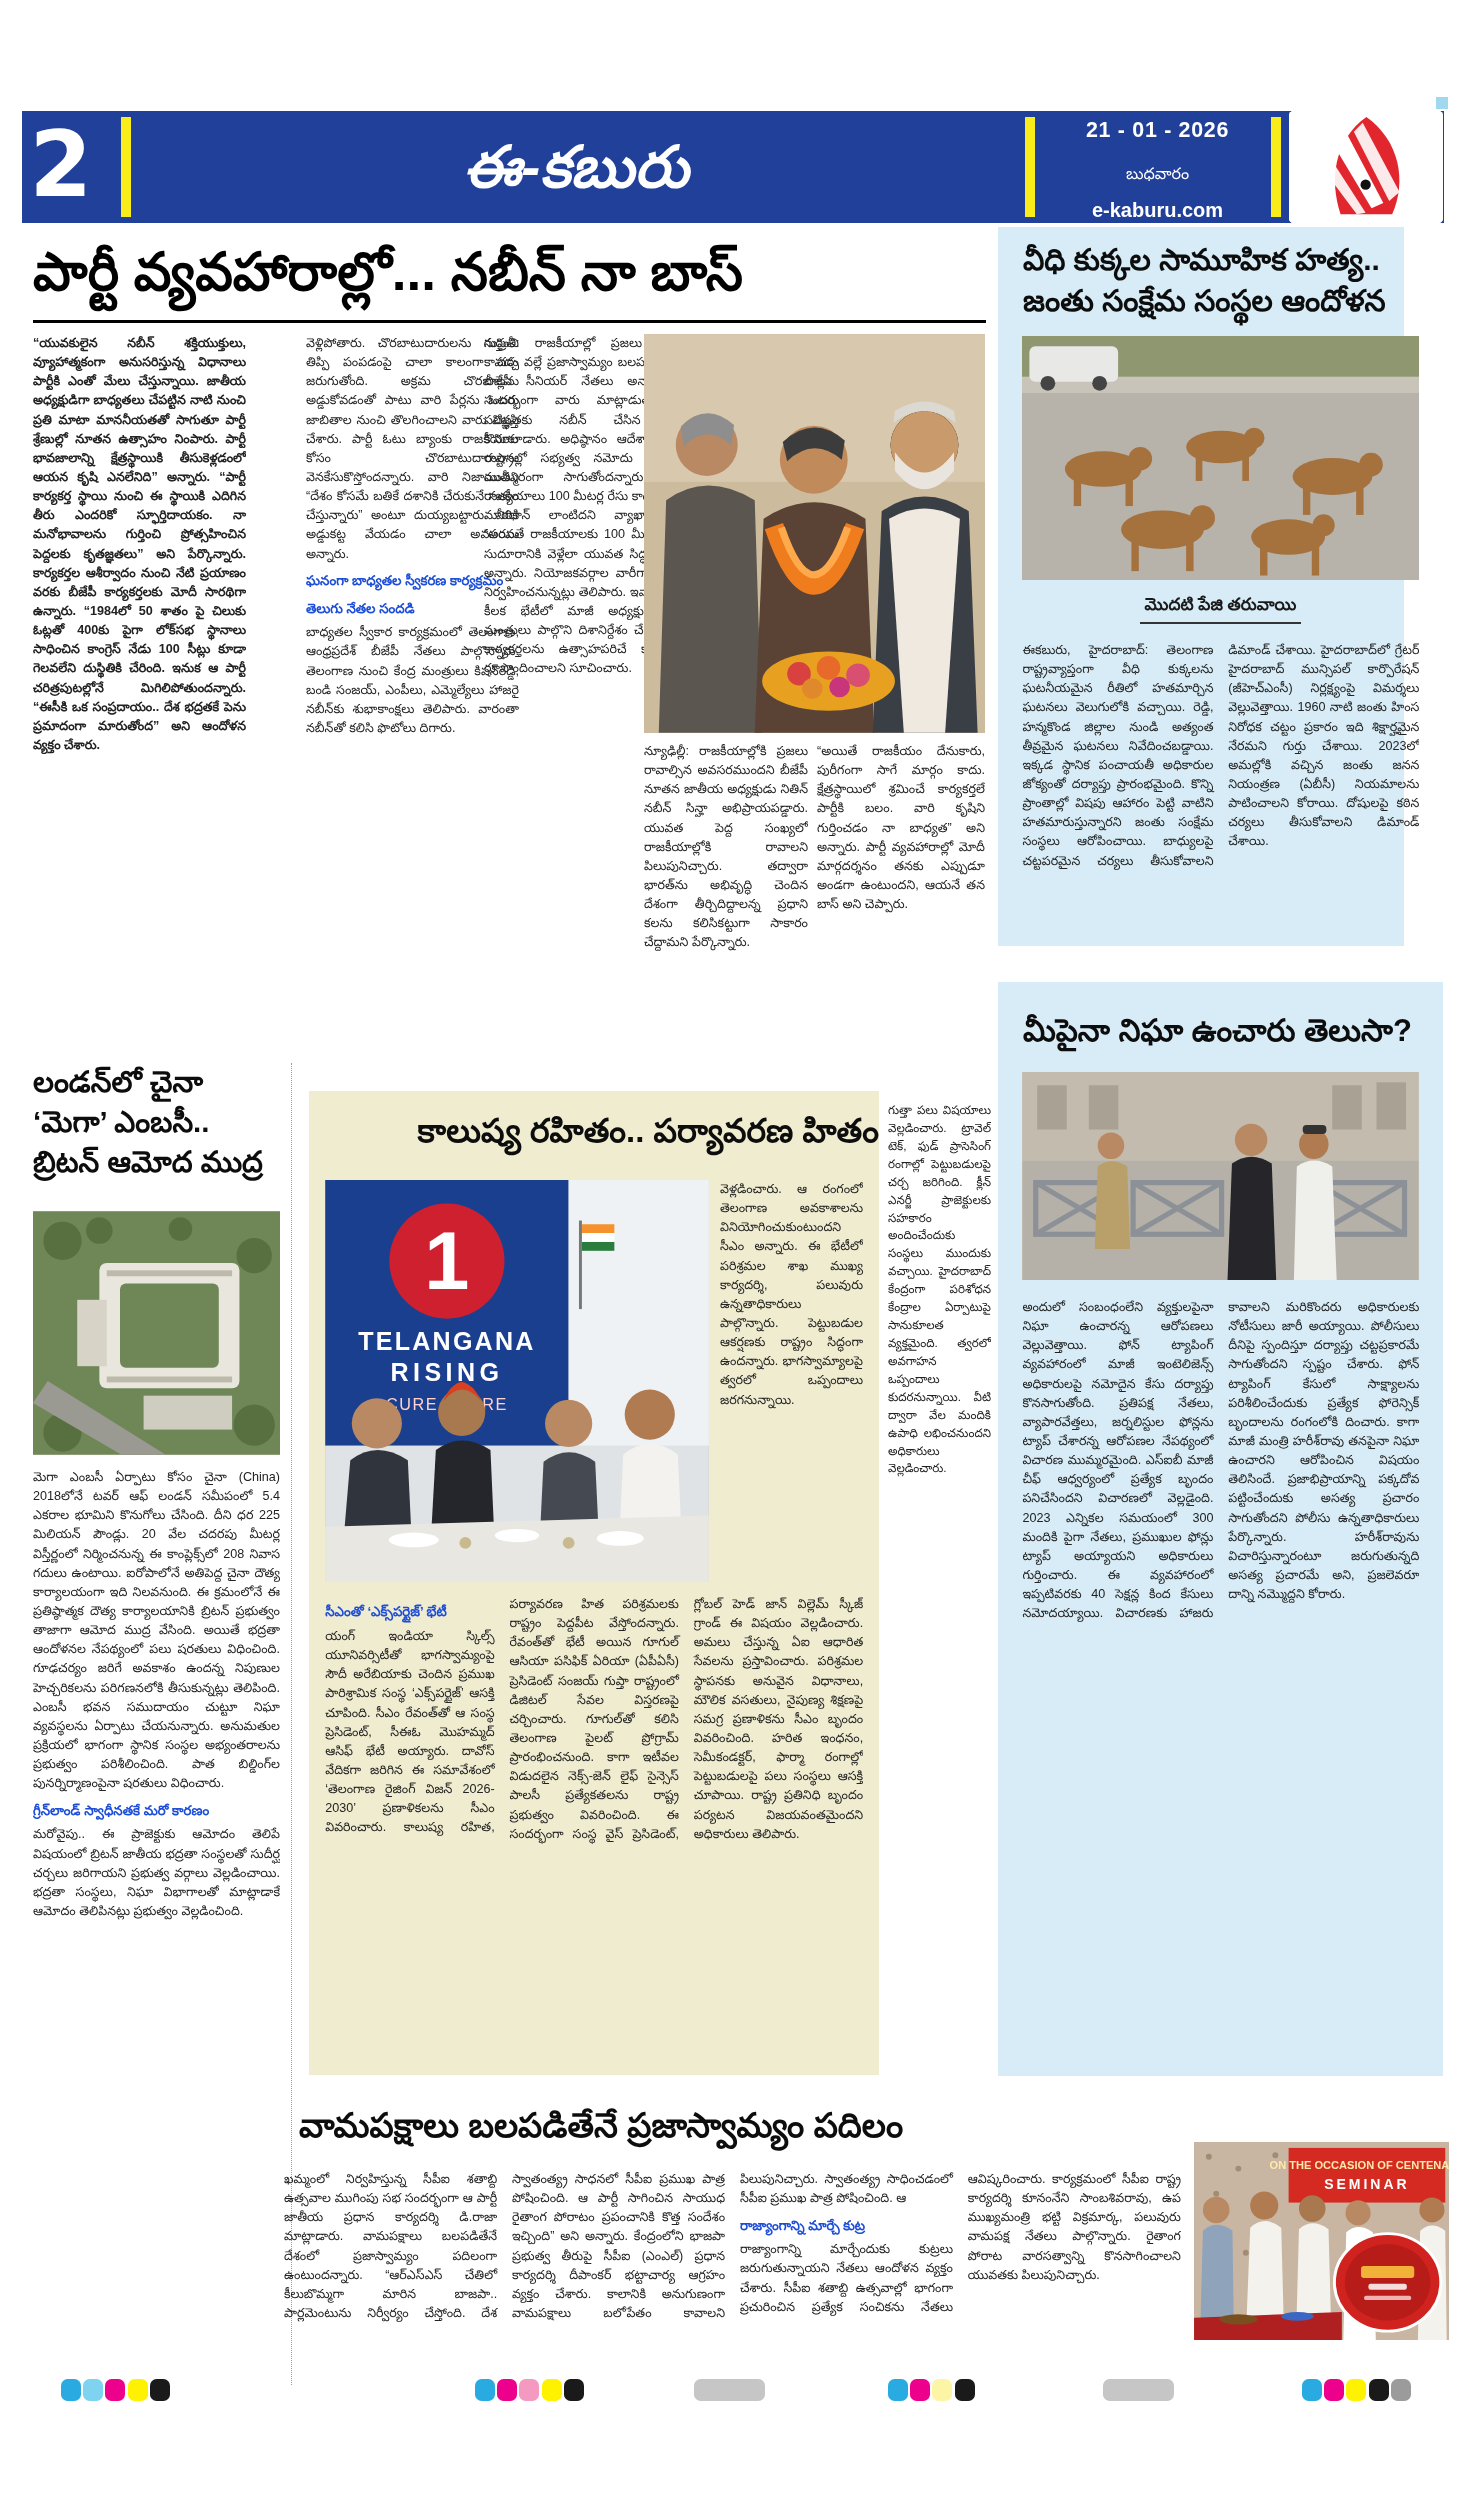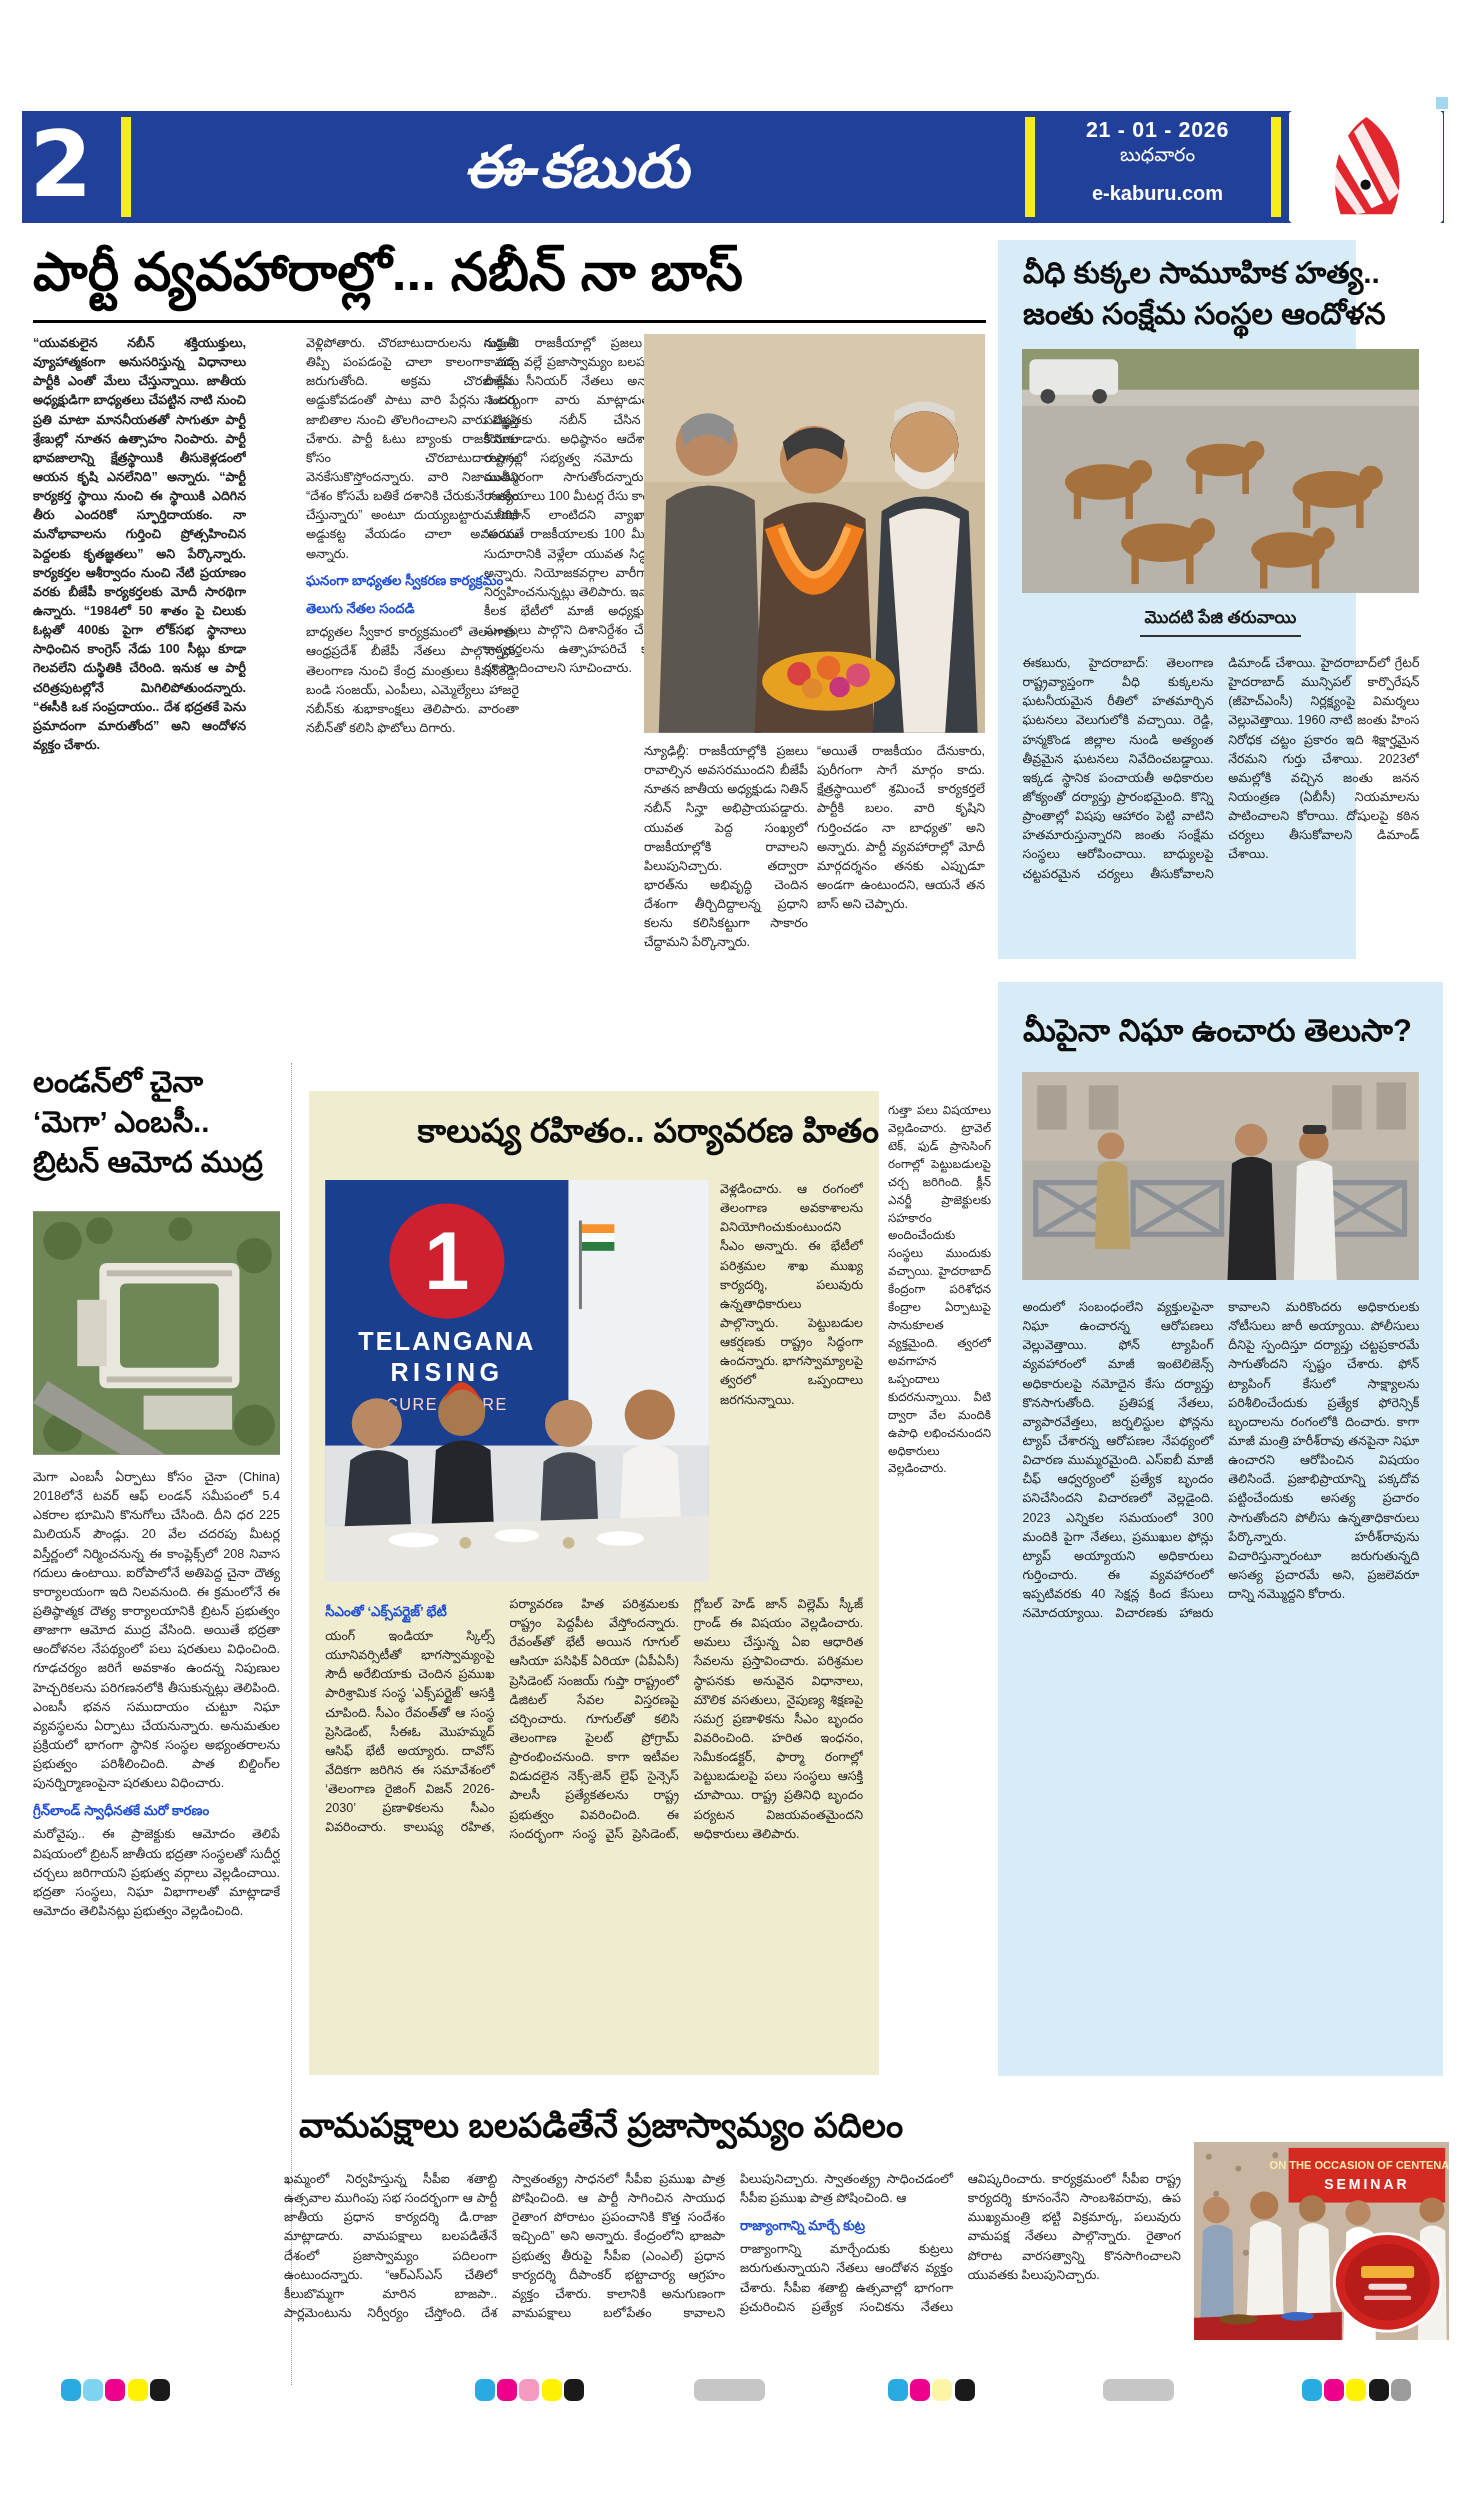--- a/index.html
+++ b/index.html
@@ -6,21 +6,21 @@
   #page{position:relative;width:1466px;height:2512px;background:#fff;overflow:hidden;
         font-family:"Liberation Sans",sans-serif;color:#1a1a1a;}
   .abs{position:absolute;}
   
   .masthead-bar{background:#21409a;}
   .page-num{color:#fff;font-weight:bold;font-size:90px;line-height:1;font-family:"DejaVu Sans",sans-serif;}
   .ystripe{background:#f8ec1b;}
   .masthead-title{color:#fff;font-weight:800;font-size:58px;text-align:center;line-height:1;}
   .date-block{color:#fff;text-align:center;}
   .date-block .d1{font-size:21.4px;font-weight:bold;letter-spacing:0.7px;}
-  .date-block .d2{font-size:19px;margin-top:1px;}
+  .date-block .d2{font-size:16px;margin-top:22px;}
   .date-block .d3{font-size:20px;font-weight:bold;margin-top:11.8px;}
   .logo-box{background:#fff;border-radius:4.4px;overflow:hidden;}
   
   .headline-xl{font-size:53px;font-weight:800;color:#000;white-space:nowrap;line-height:1.05;}
   .headline-lg{font-size:30px;font-weight:800;color:#0d0d0d;line-height:1.35;}
   .headline-md{font-size:33px;font-weight:800;color:#0d0d0d;text-align:center;white-space:nowrap;}
   .rule{background:#000;}
   
   .bodycol{font-size:12.6px;line-height:1.52;text-align:justify;overflow:hidden;color:#222;}
   .bodycol p{margin:0 0 7.4px 0;}
@@ -117,21 +117,21 @@
     </svg>
   </div>
 
   <div class="abs bodycol" style="left:817px;top:742px;width:168px;height:235px;">
     <p>“అయితే రాజకీయం దేనుకారు, పురీగంగా సాగే మార్గం కాదు. క్షేత్రస్థాయిలో శ్రమించే కార్యకర్తలే పార్టీకి బలం. వారి కృషిని గుర్తించడం నా బాధ్యత” అని అన్నారు. పార్టీ వ్యవహారాల్లో మోదీ మార్గదర్శనం తనకు ఎప్పుడూ అండగా ఉంటుందని, ఆయనే తన బాస్ అని చెప్పారు.</p>
   </div>
   <div class="abs bodycol" style="left:644px;top:742px;width:164px;height:235px;">
     <p>న్యూఢిల్లీ: రాజకీయాల్లోకి ప్రజలు రావాల్సిన అవసరముందని బీజేపీ నూతన జాతీయ అధ్యక్షుడు నితిన్ నబీన్ సిన్హా అభిప్రాయపడ్డారు. యువత పెద్ద సంఖ్యలో రాజకీయాల్లోకి రావాలని పిలుపునిచ్చారు. తద్వారా భారత్‌ను అభివృద్ధి చెందిన దేశంగా తీర్చిదిద్దాలన్న ప్రధాని కలను కలిసికట్టుగా సాకారం చేద్దామని పేర్కొన్నారు.</p>
   </div>
 
-  <div class="abs lightblue" style="left:998px;top:240px;width:358px;height:719px;">
+  <div class="abs lightblue" style="left:998px;top:227px;width:358px;height:719px;padding-left:48px;">
     <div class="abs headline-lg" style="left:25px;top:13.3px;width:399px;">
       <div>వీధి కుక్కల సామూహిక హత్య..</div>
       <div>జంతు సంక్షేమ సంస్థల ఆందోళన</div>
     </div>
     <div class="photo" style="left:24.4px;top:109px;width:397px;height:244px;">
       <svg width="397" height="244" viewBox="0 0 537 330">
         <rect width="537" height="330" fill="#b7b3ab"></rect>
         <rect width="537" height="70" fill="#8f9770"></rect>
         <rect x="0" y="55" width="537" height="22" fill="#c8c4ba"></rect>
         <rect x="10" y="14" width="120" height="48" rx="8" fill="#e8e8e6"></rect>

